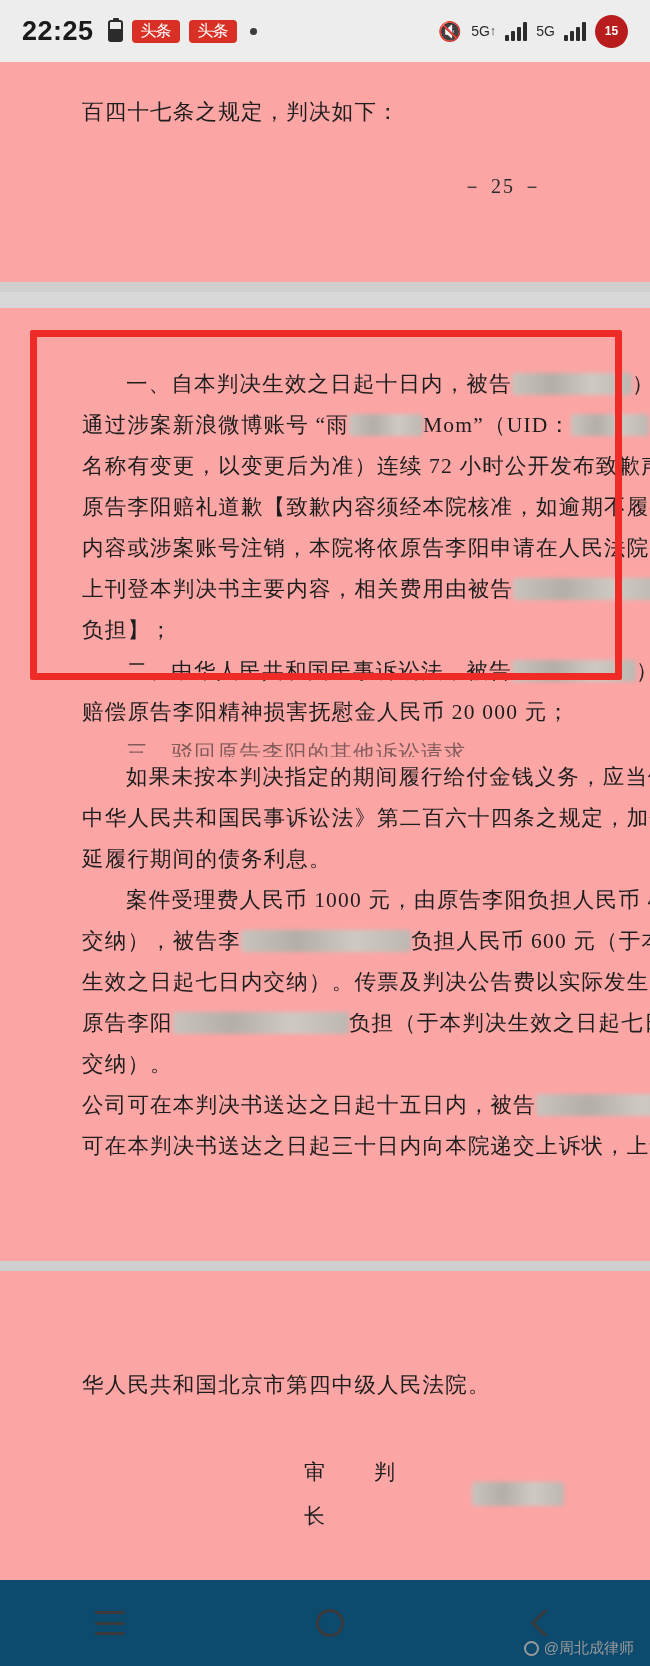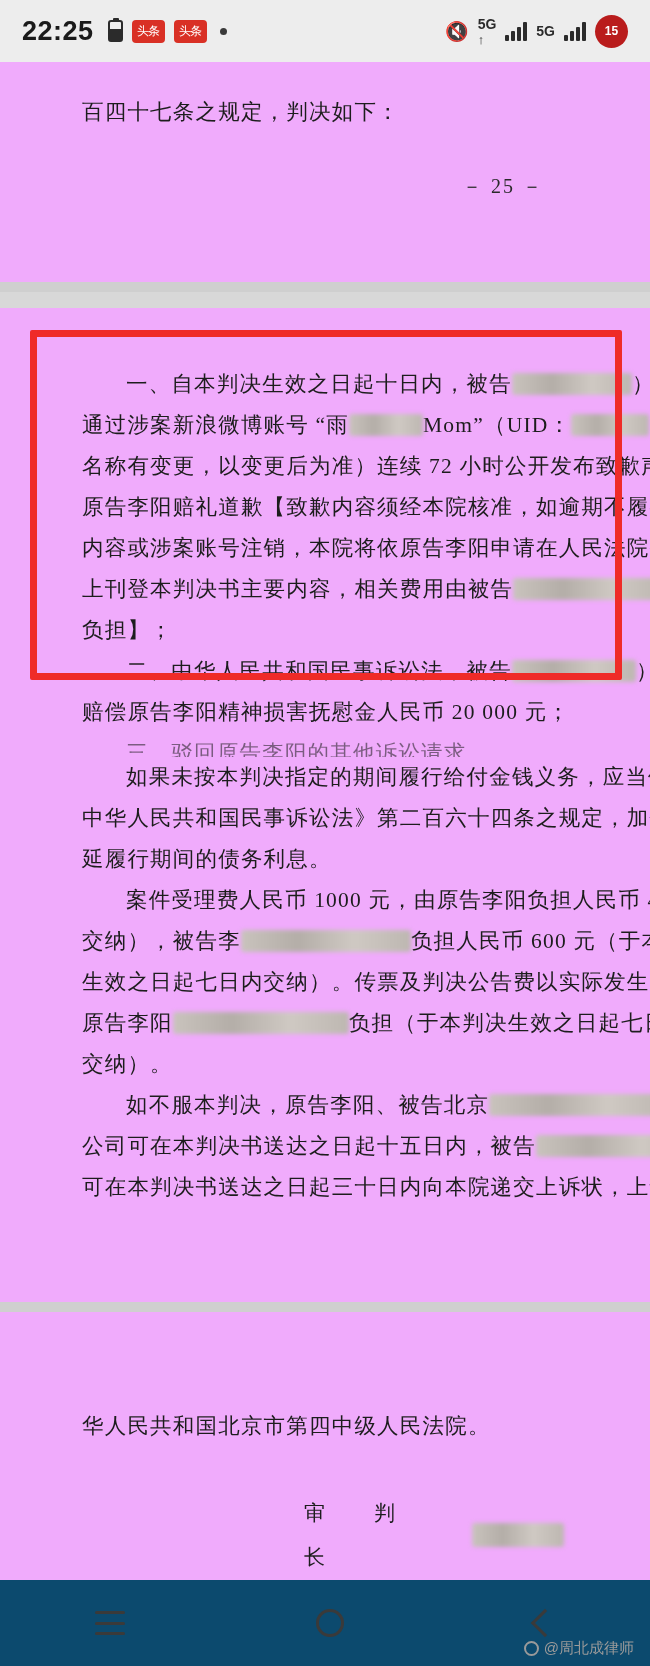--- a/index.html
+++ b/index.html
@@ -57,25 +57,25 @@
     border-radius: 1px;
   }
   .sb-battery-mini i {
     display: block;
     width: 100%; height: 60%;
     background: #2b2b2b;
   }
   .app-badge {
     background: #d93025;
     color: #fff;
-    font-size: 12px;
+    font-size: 16px;
     line-height: 1;
     padding: 3px 2px;
     border-radius: 4px;
-    width: 33px;
+    width: 48px;
     height: 23px;
     display: flex;
     align-items: center;
     justify-content: center;
     letter-spacing: -1px;
     font-family: "DejaVu Sans", sans-serif;
   }
   .dot-ind {
     width: 7px; height: 7px;
     border-radius: 50%;
@@ -88,25 +88,24 @@
     align-items: center;
     gap: 9px;
   }
   .sb-icon {
     font-size: 19px;
     color: #2b2b2b;
     line-height: 1;
   }
   .sb-5g {
     font-size: 14px;
-    font-weight: bold;
+    font-weight: normal;
     color: #2b2b2b;
     display: flex;
     align-items: flex-start;
-    flex-direction: column;
   }
   .bars {
     display: flex;
     align-items: flex-end;
     gap: 2px;
     height: 20px;
   }
   .bars i { width: 4px; background: #2b2b2b; display: block; border-radius: 1px; }
   .bars i:nth-child(1) { height: 6px; }
   .bars i:nth-child(2) { height: 10px; }
@@ -125,21 +124,21 @@
   }
 
   
   .viewer {
     flex: 1;
     background: #d8d8d8;
     overflow: hidden;
     position: relative;
   }
   .page {
-    background: #f0abfc;
+    background: #fca5a5;
     width: 100%;
     position: relative;
     font-family: "Liberation Serif", serif;
     color: #1d1d1d;
   }
   .gap { height: 10px; background: #cfcfcf; }
 
   .pg-body { padding: 0 82px; }
   .pline {
     font-size: 21.5px;
@@ -315,23 +314,20 @@
         <div class="pline indent">案件受理费人民币 1000 元，由原告李阳负担人民币 400 元（已</div>
         <div class="pline">
           <span>交纳），被告李</span><span class="blur" style="width:170px;"></span><span>负担人民币 600 元（于本判决</span>
         </div>
         <div class="pline">生效之日起七日内交纳）。传票及判决公告费以实际发生为准，</div>
         <div class="pline">
           <span>原告李阳</span><span class="blur" style="width:176px;"></span><span>负担（于本判决生效之日起七日内</span>
         </div>
         <div class="pline">交纳）。</div>
 
-        <div class="pline indent">
-          <span>如不服本判决，原告李阳、被告北京</span><span class="blur" style="width:178px;"></span>
-        </div>
         <div class="pline">
           <span>公司可在本判决书送达之日起十五日内，被告</span><span class="blur" style="width:158px;"></span>
         </div>
         <div class="pline">可在本判决书送达之日起三十日内向本院递交上诉状，上诉于中</div>
 
         <div style="height:22px;"></div>
       </div>
       <div style="height:54px;"></div>
     </div>
 

